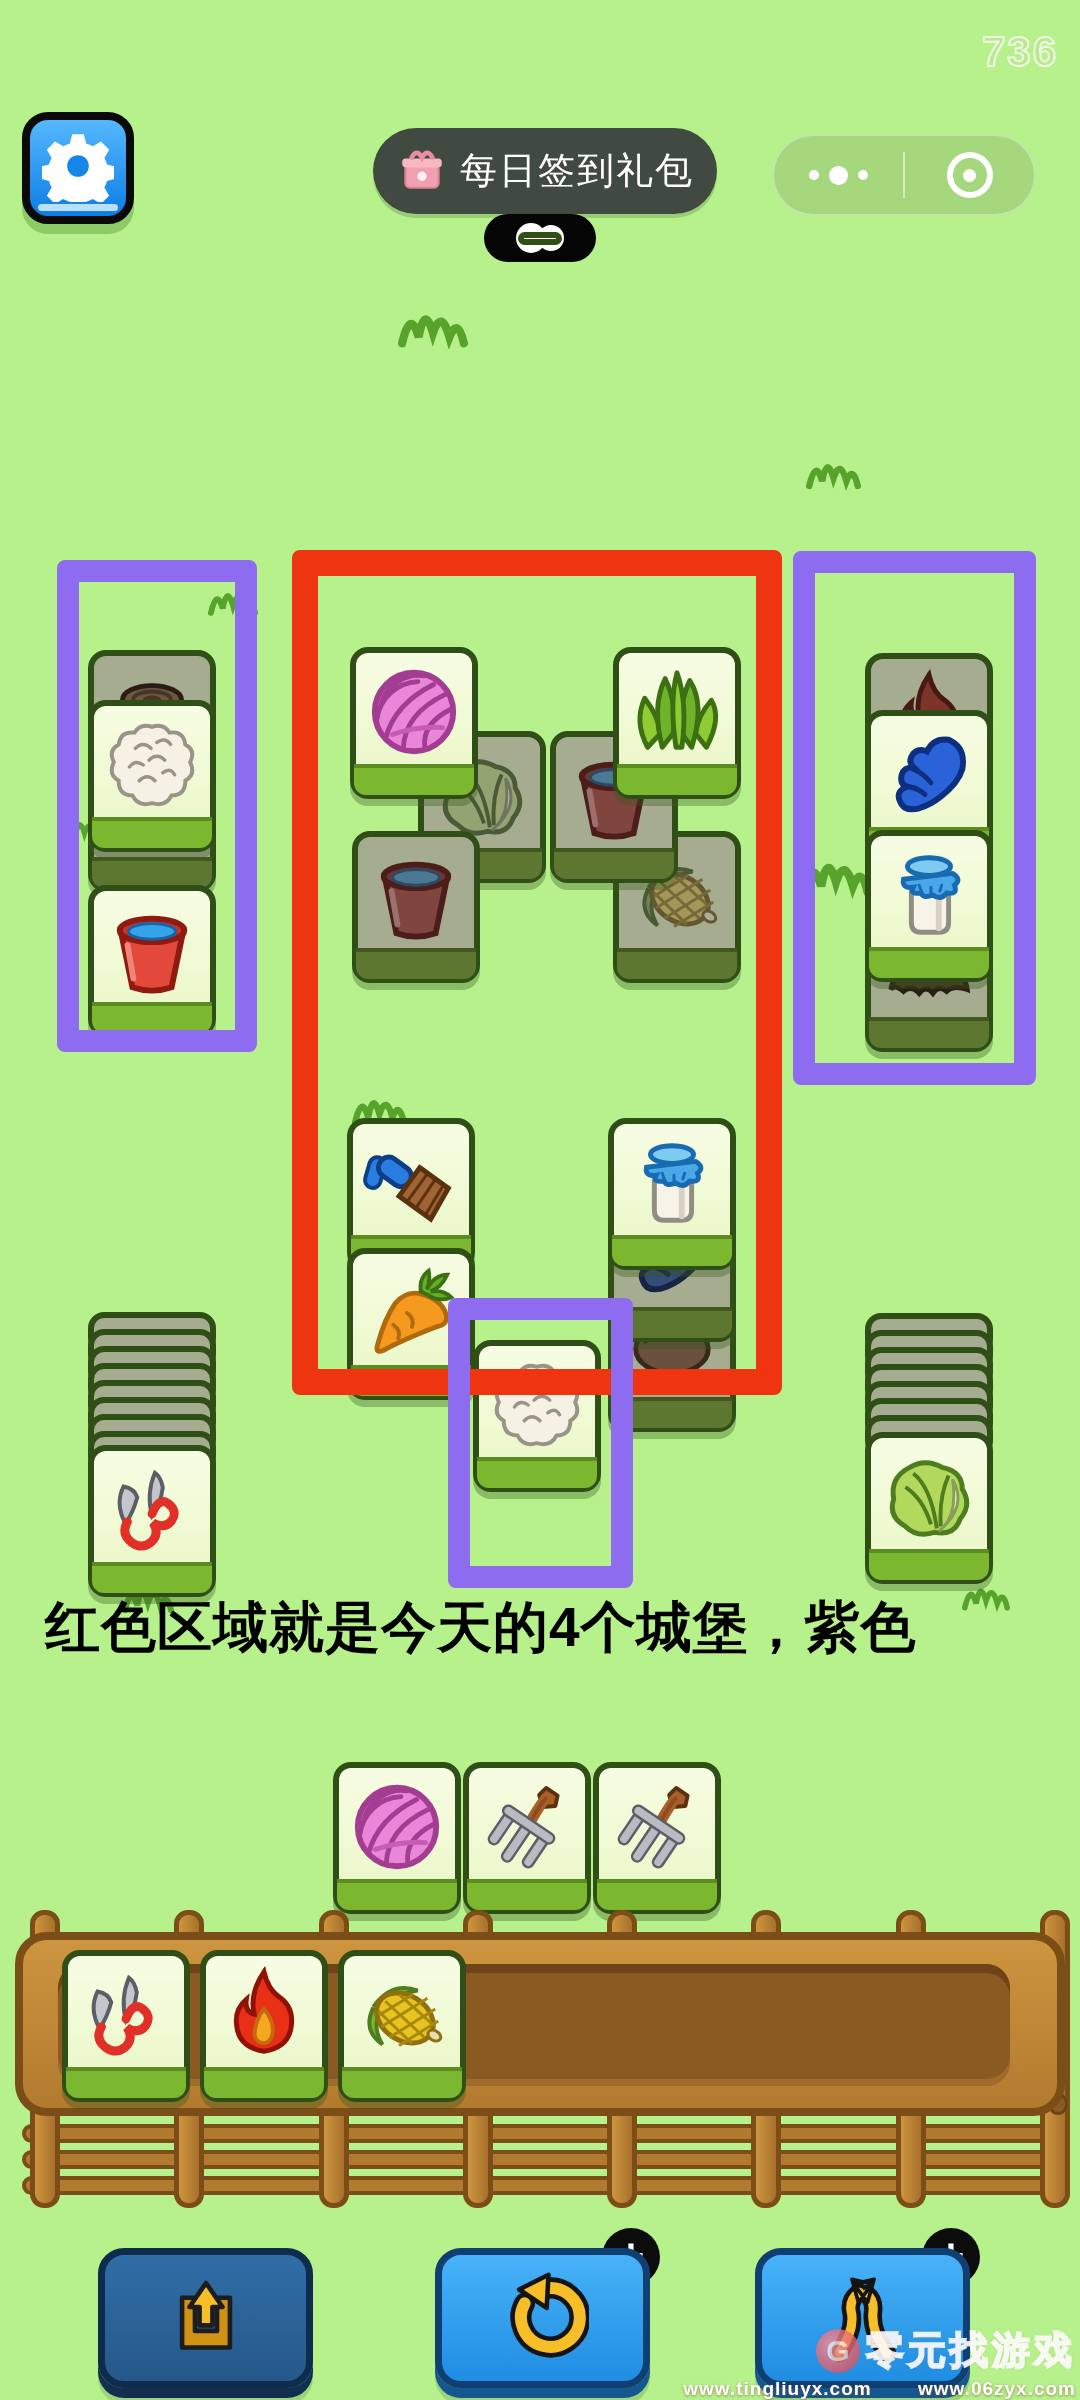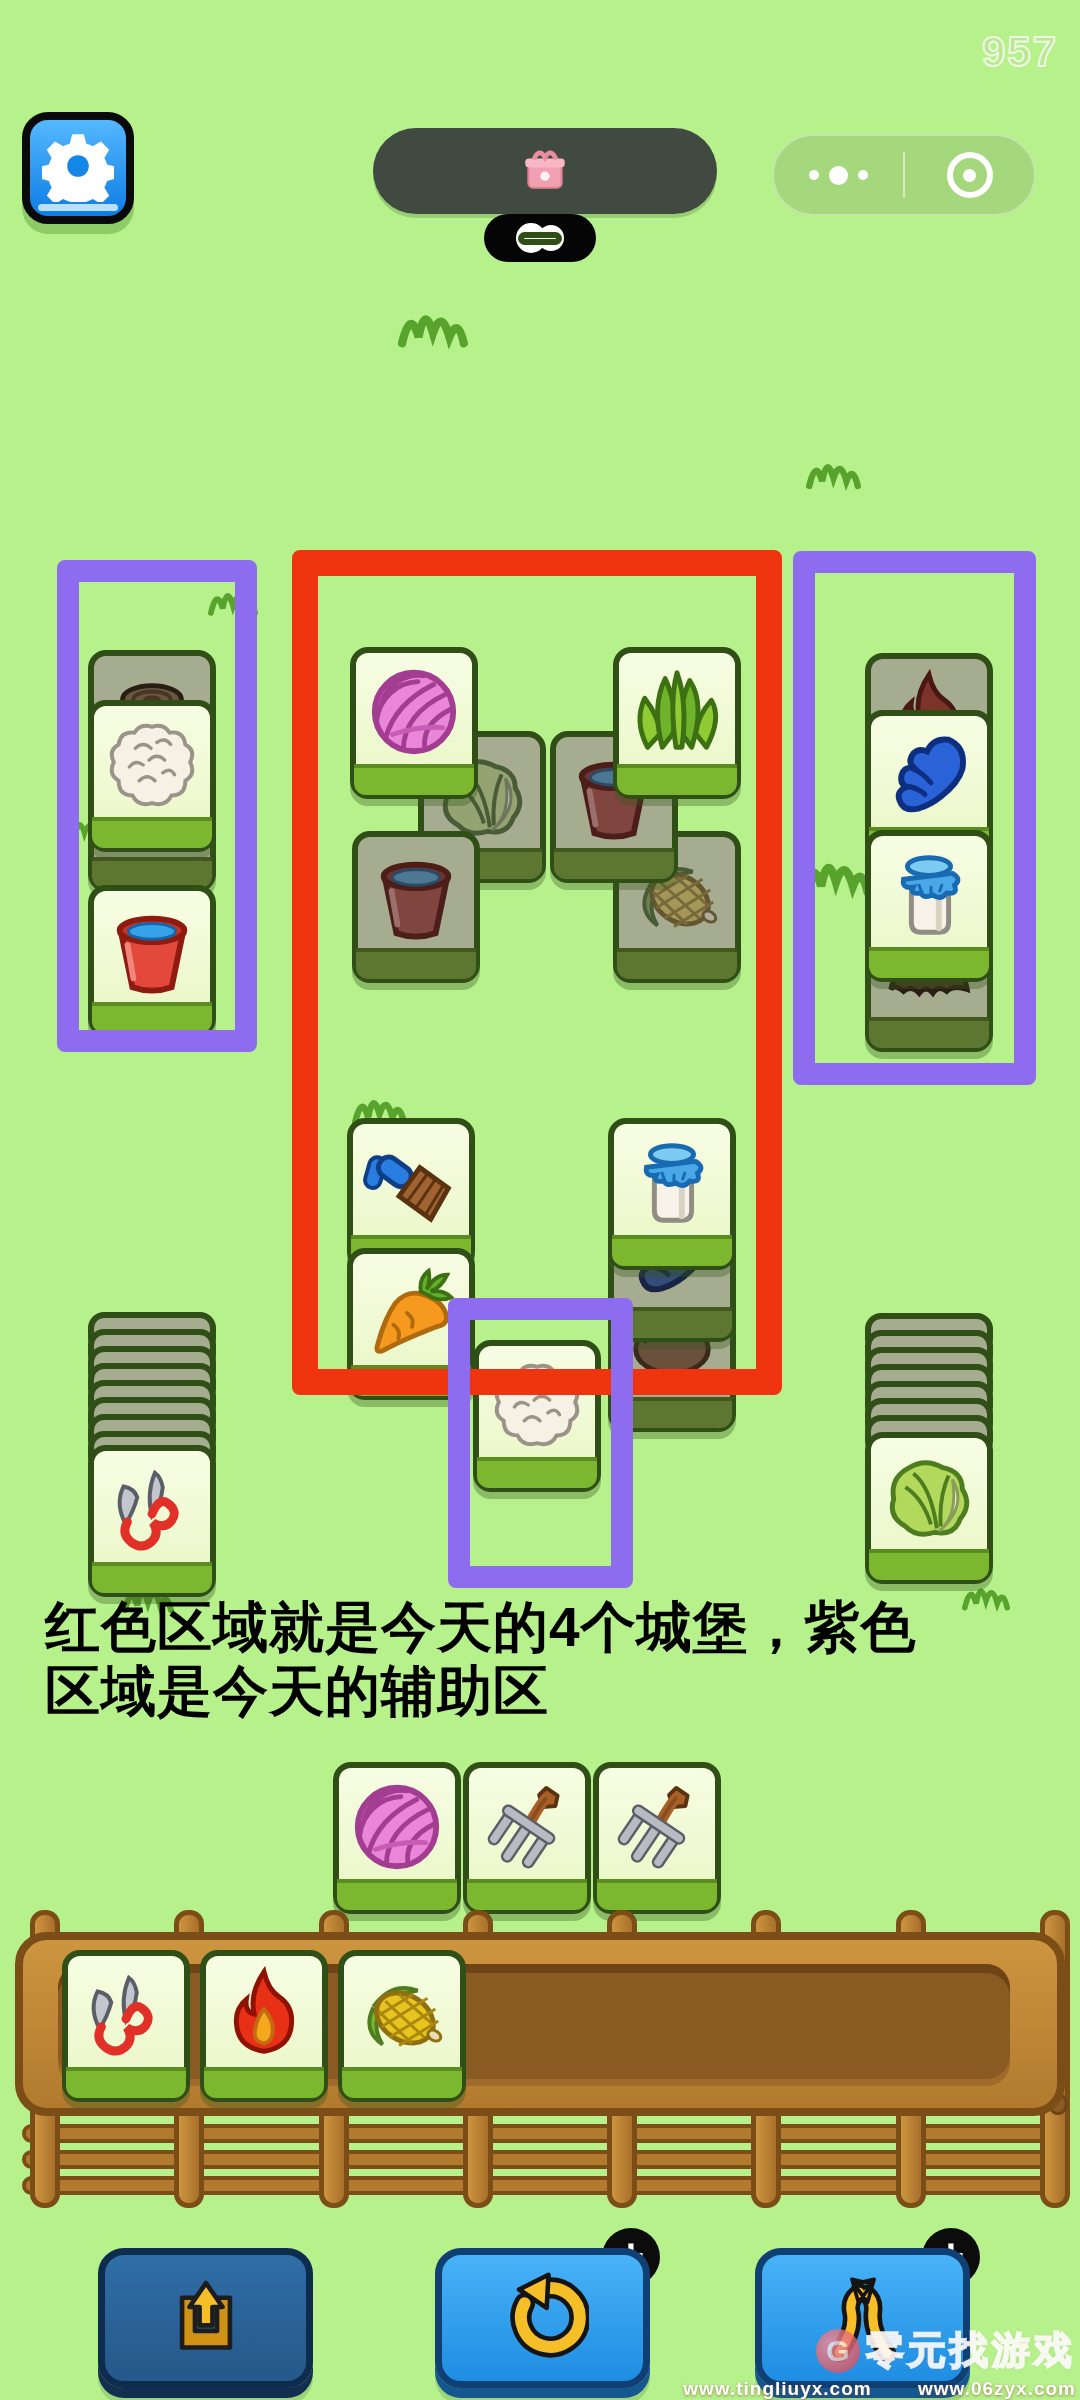--- a/index.html
+++ b/index.html
@@ -131,41 +131,42 @@
           <path d="M2 21 Q6 4 10 18 Q13 2 17 16 Q21 4 25 18 Q29 8 32 21" fill="none" stroke="#58a32c" stroke-width="4" stroke-linecap="round"></path>
         </svg></div>
       <div class="tuft" style="left: 122px; top: 1578px; width: 52px; height: 36.4px;"><svg viewBox="0 0 34 24">
           <path d="M2 21 Q6 4 10 18 Q13 2 17 16 Q21 4 25 18 Q29 8 32 21" fill="none" stroke="#58a32c" stroke-width="4" stroke-linecap="round"></path>
         </svg></div>
       <div class="tuft" style="left: 962px; top: 1578px; width: 48px; height: 33.6px;"><svg viewBox="0 0 34 24">
           <path d="M2 21 Q6 4 10 18 Q13 2 17 16 Q21 4 25 18 Q29 8 32 21" fill="none" stroke="#58a32c" stroke-width="4" stroke-linecap="round"></path>
         </svg></div>
     </div>
 
-  <div id="score">957</div>
+  <div id="score">736</div>
 
   <div id="settings-btn">
     <span>
       <svg viewBox="0 0 100 100">
           <path fill="#ffffff" d="M42 6 h16 l3.5 13 a33 33 0 0 1 9 3.7 l11.5 -6.7 11.3 11.3 -6.7 11.5 a33 33 0 0 1 3.7 9 l13 3.5 v16 l-13 3.5 a33 33 0 0 1 -3.7 9 l6.7 11.5 -11.3 11.3 -11.5 -6.7 a33 33 0 0 1 -9 3.7 l-3.5 13 h-16 l-3.5 -13 a33 33 0 0 1 -9 -3.7 l-11.5 6.7 -11.3 -11.3 6.7 -11.5 a33 33 0 0 1 -3.7 -9 l-13 -3.5 v-16 l13 -3.5 a33 33 0 0 1 3.7 -9 l-6.7 -11.5 11.3 -11.3 11.5 6.7 a33 33 0 0 1 9 -3.7 Z"></path>
           <circle cx="50" cy="50" r="15" fill="#1486e8"></circle>
         </svg>
     </span>
     <div class="strip"></div>
   </div>
 
   <div id="signin-pill">
     <span>
       <svg viewBox="0 0 100 100">
           <rect x="18" y="42" width="64" height="44" rx="9" fill="#f0a0b0" stroke="#dd8298" stroke-width="4"></rect>
           <rect x="12" y="30" width="76" height="17" rx="7" fill="#f7b8c4"></rect>
           <circle cx="50" cy="64" r="9" fill="#ffffff" opacity="0.85"></circle>
           <path d="M30 28 Q40 10 50 28 Q60 10 70 28" fill="none" stroke="#ea8ca2" stroke-width="9" stroke-linecap="round"></path>
         </svg>
     </span>
+    <span class="txt">每日签到礼包</span>
   </div>
 
   <div id="handle-pill">
     <div class="c1"></div>
     <div class="bar"></div>
     <div class="c2"></div>
   </div>
 
   <div id="capsule">
     <div class="half">
@@ -420,21 +421,20 @@
               <path d="M25 47 L75 47" stroke="#5a5e66" stroke-width="13" stroke-linecap="round"></path>
               <path d="M25 47 L75 47" stroke="#b8bcc2" stroke-width="8" stroke-linecap="round"></path>
             </g>
           </svg></div>
         <div class="base"></div>
       </div>
     </div>
 
   <div id="instruction">
     <div>红色区域就是今天的4个城堡，紫色</div>
-    <div>区域是今天的辅助区</div>
   </div>
 
   <div id="tray-layer">
     <div id="tray-posts">
         <div class="slat" style="top: 2124px;"></div>
         <div class="slat" style="top: 2150px;"></div>
         <div class="slat" style="top: 2176px;"></div>
         <div class="post" style="left: 30px;">
           <div class="knot"></div>
         </div>

